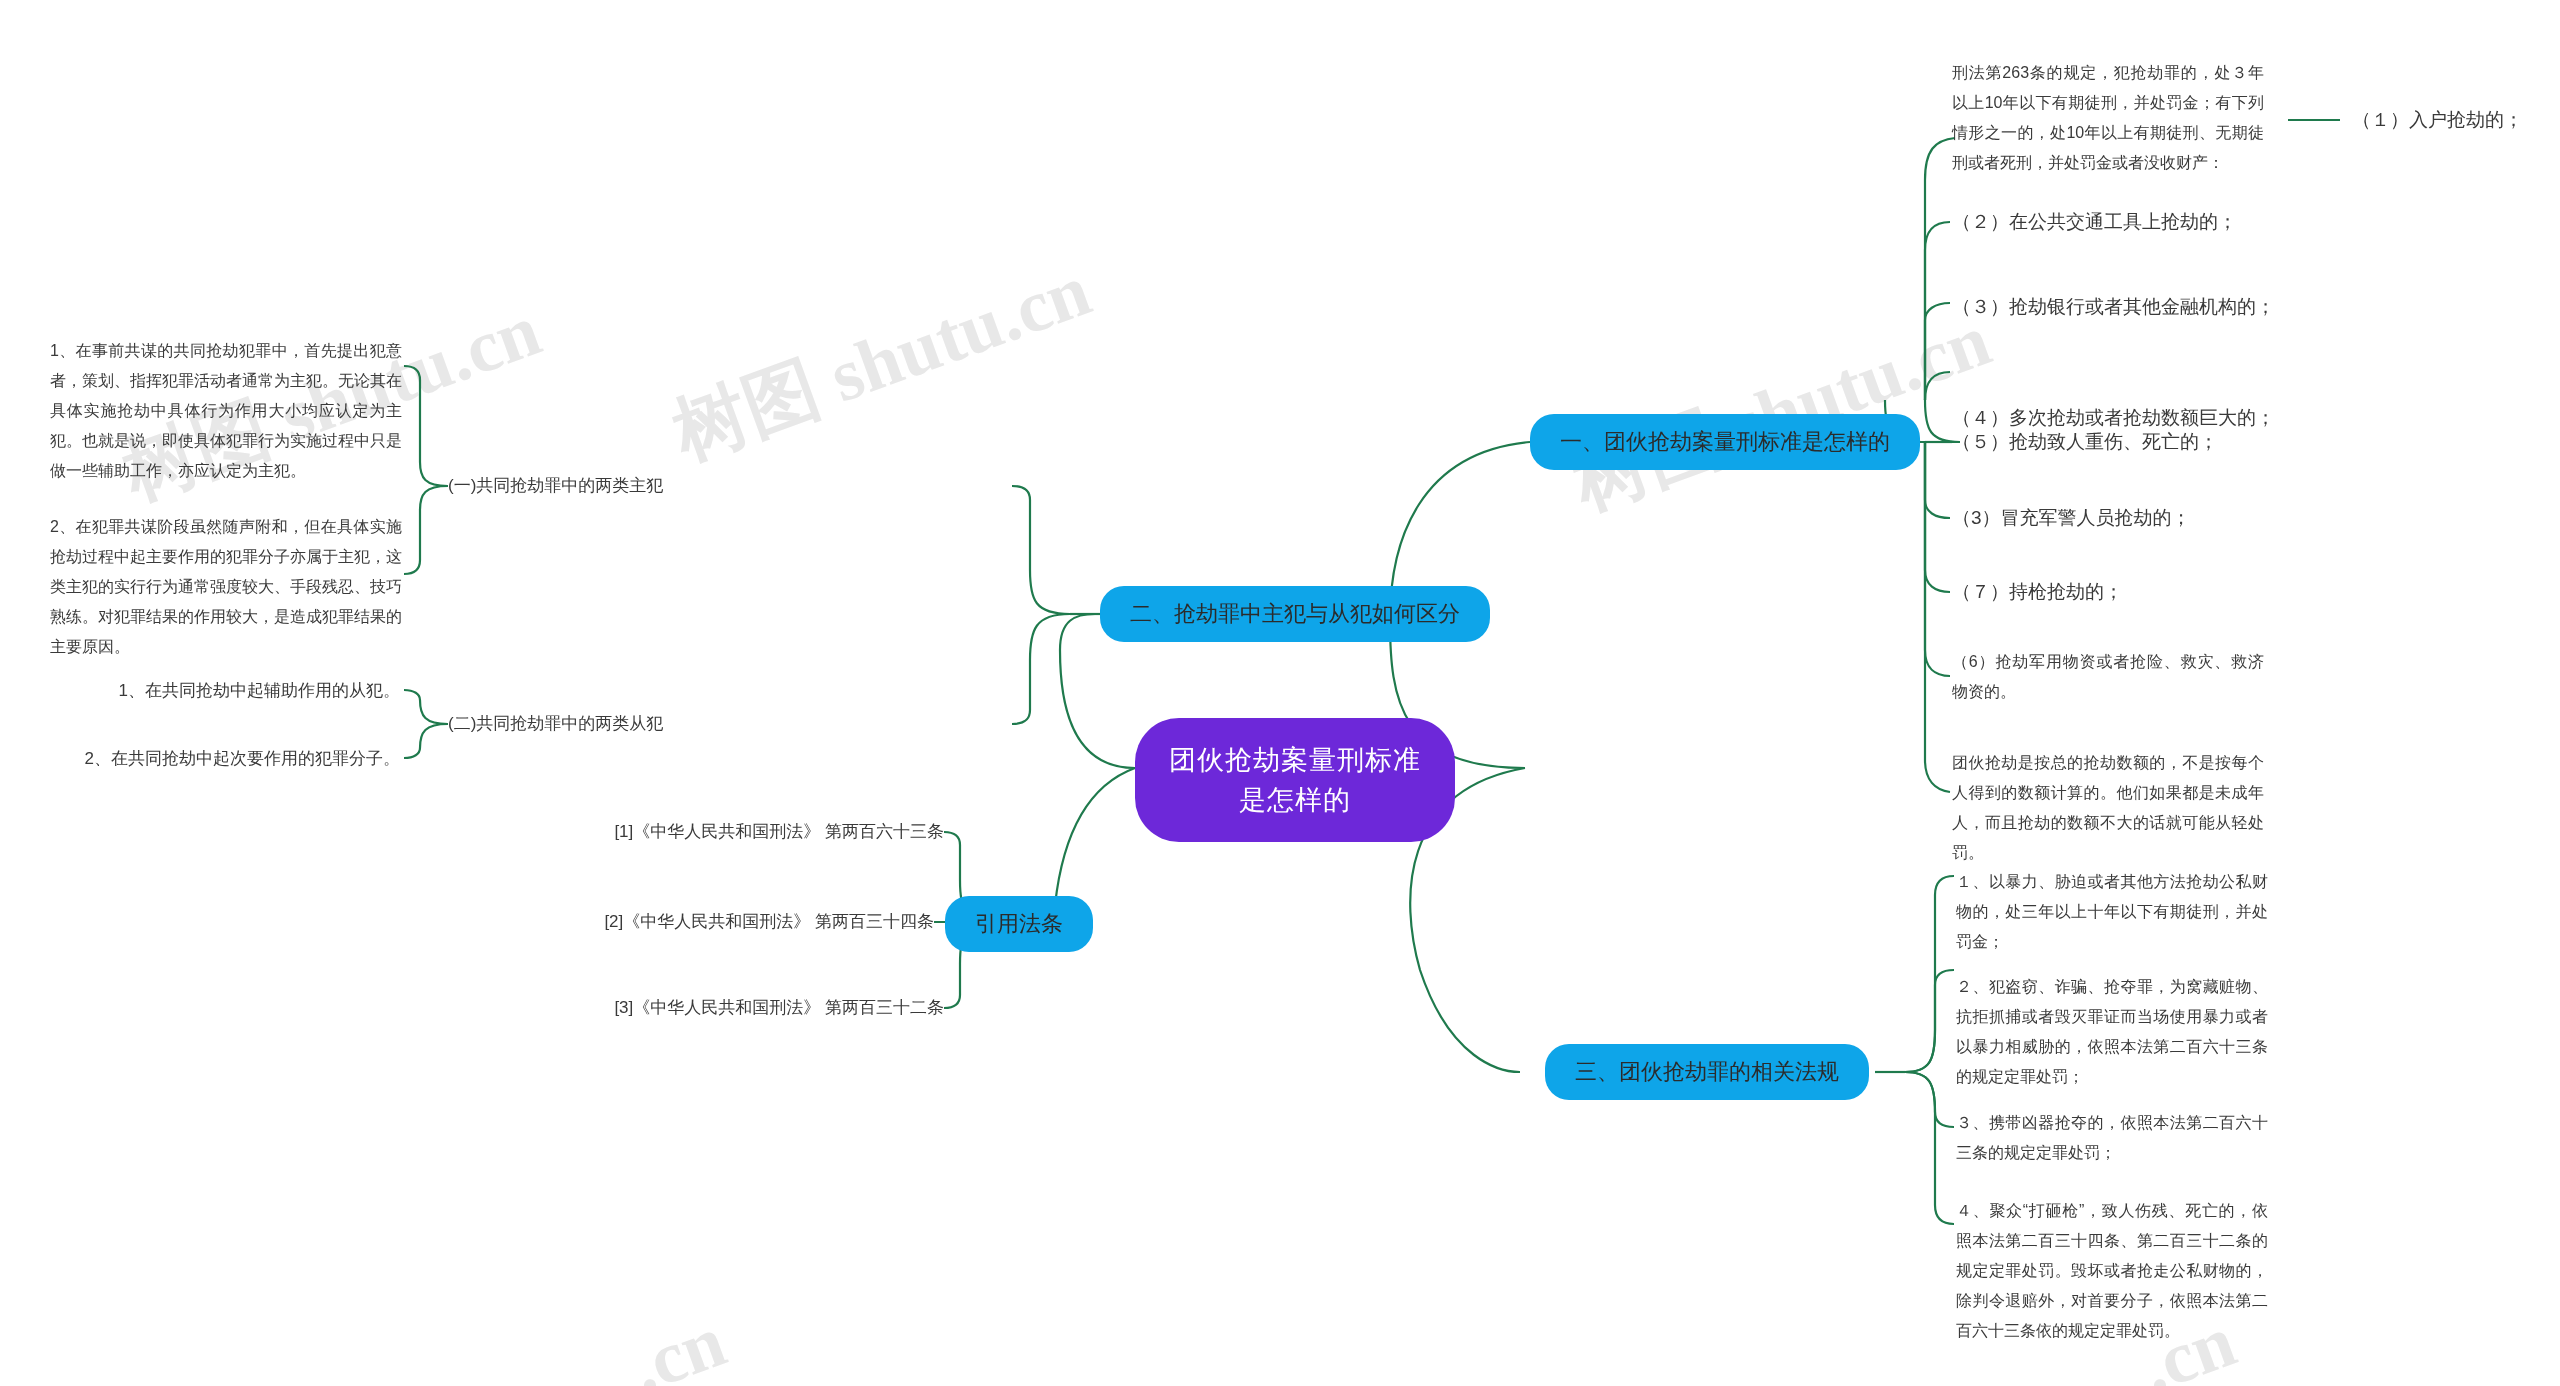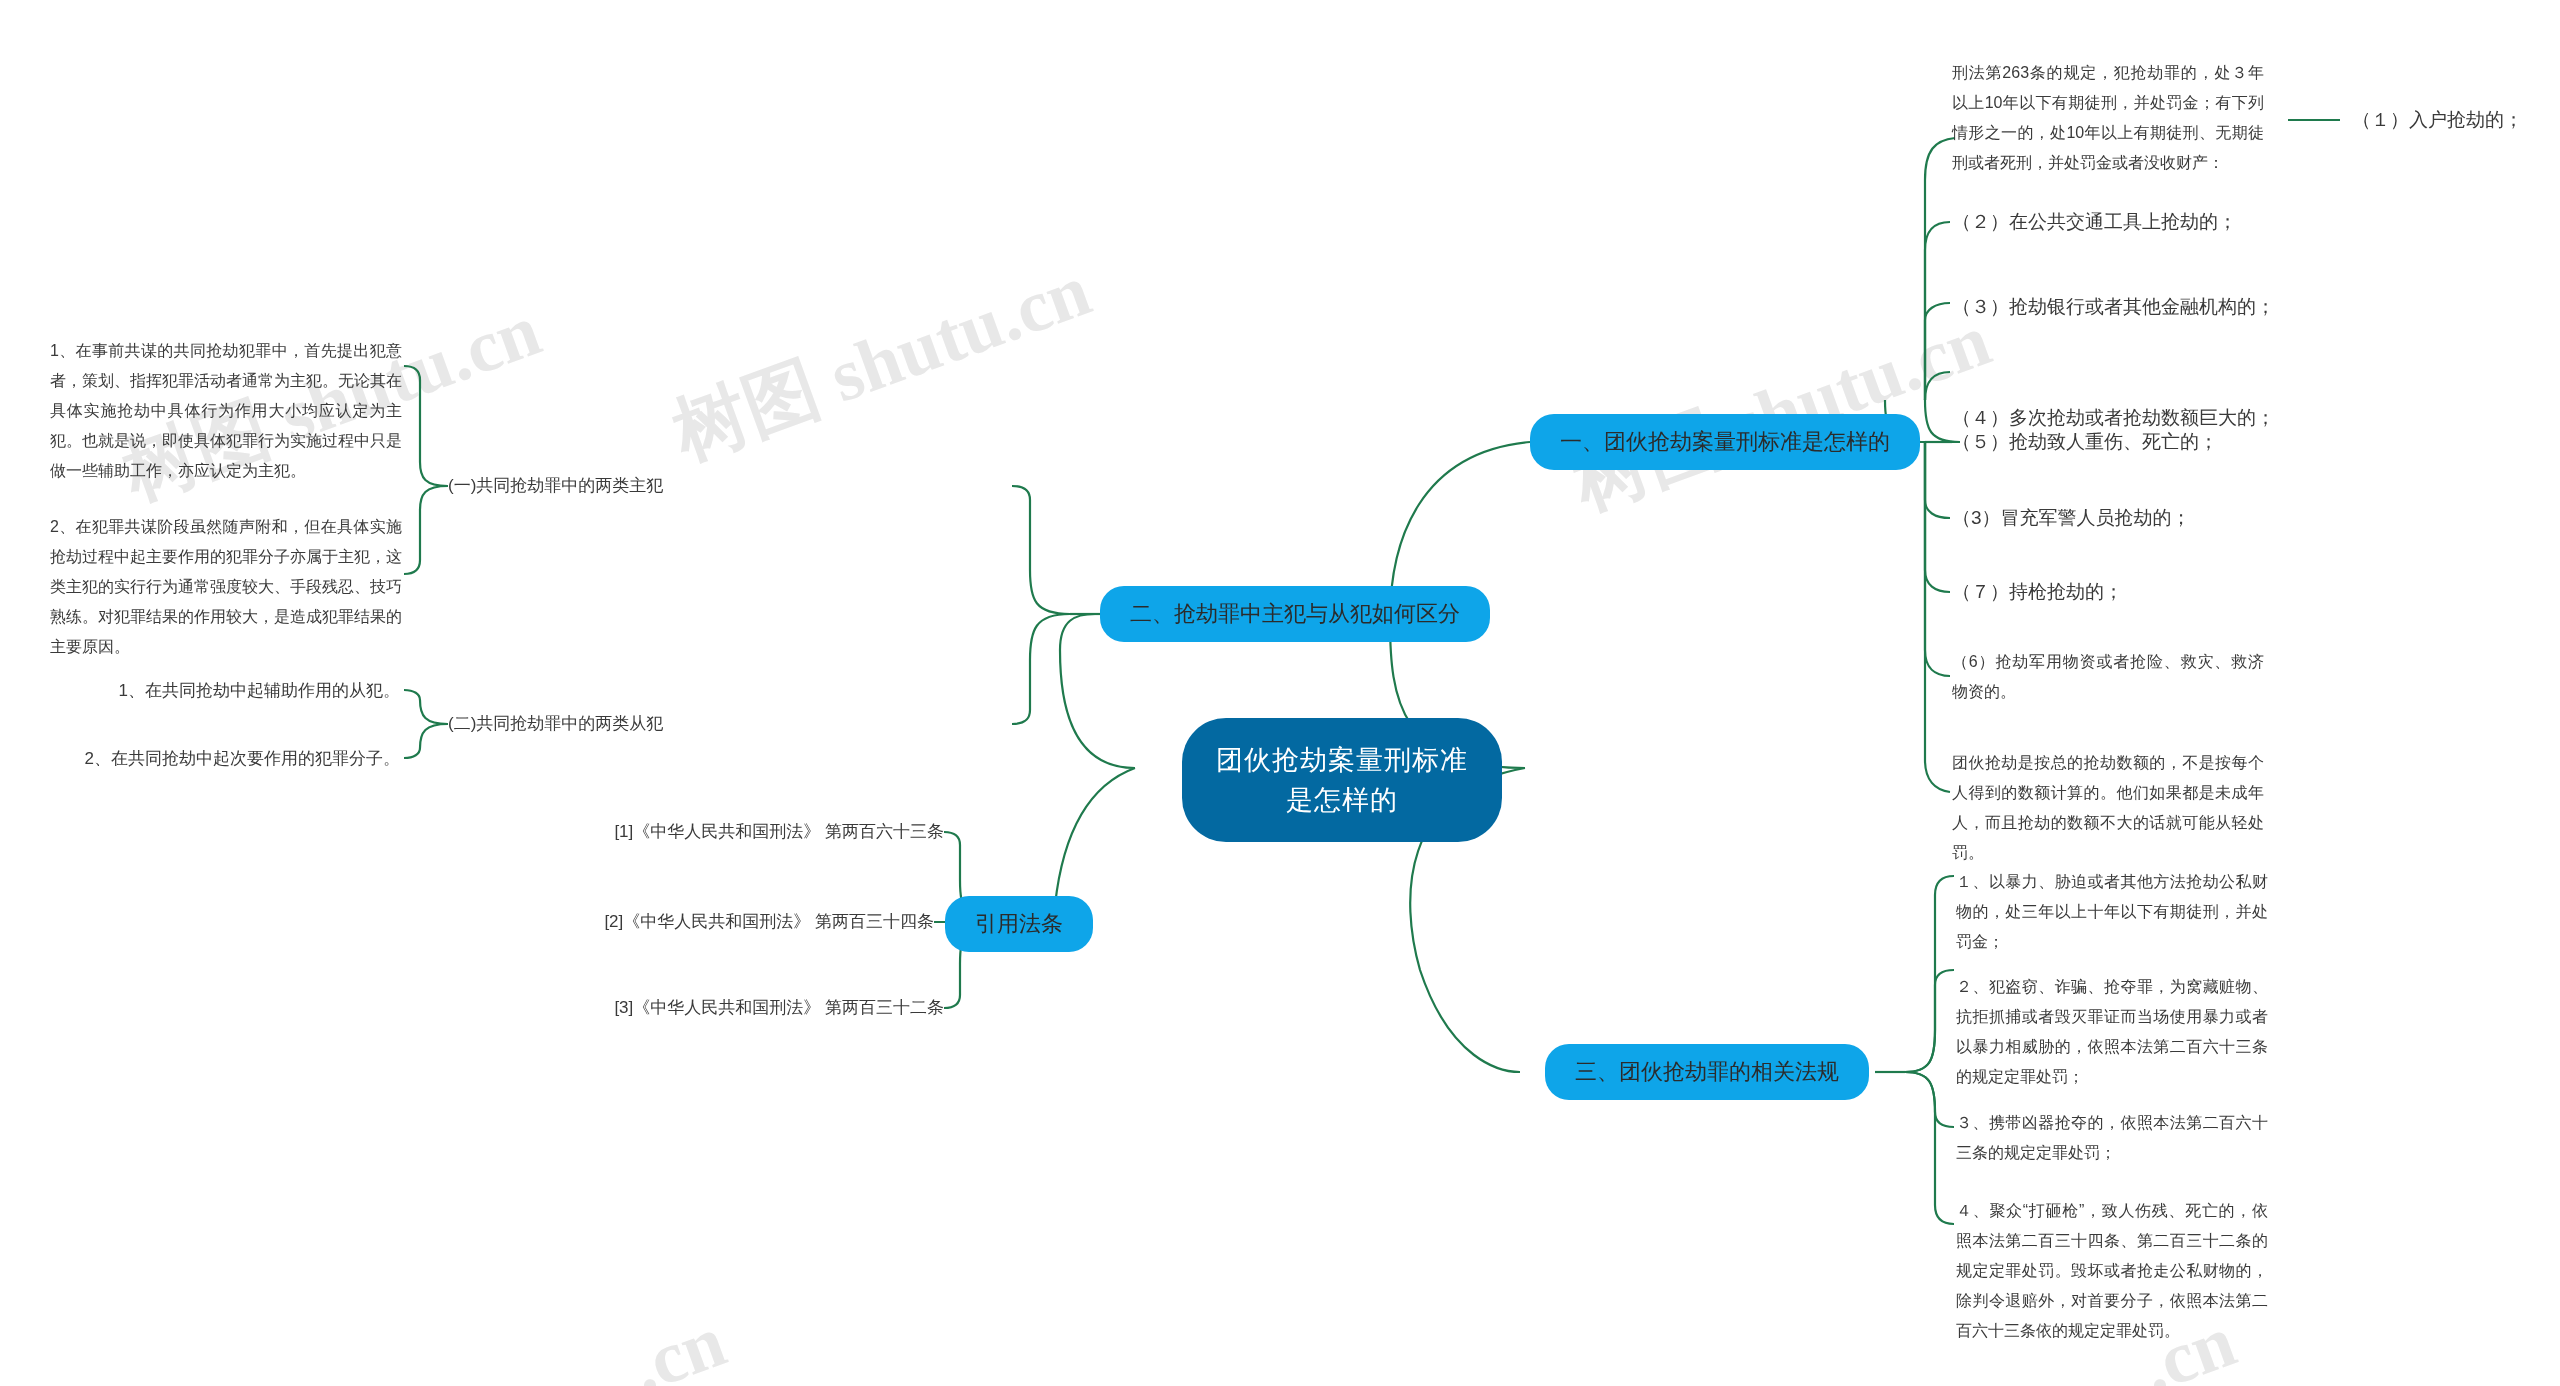--- a/index.html
+++ b/index.html
@@ -36,30 +36,29 @@
     z-index: 1;
     pointer-events: none;
   }
   #links path, #links line { fill: none; stroke: #1f7a4d; stroke-width: 2.2; }
   
   .node {
     position: absolute;
     z-index: 2;
   }
   .root-node {
-    background: #0369a1;
+    background: #6d28d9;
     color: #ffffff;
     border-radius: 44px;
     font-size: 27px;
     line-height: 40px;
     text-align: center;
     padding: 22px 30px;
     width: 320px;
     letter-spacing: 1px;
-    margin-left: 47px;
   }
   .branch-node {
     background: #0ea5e9;
     color: #2b2b2b;
     border-radius: 24px;
     font-size: 22px;
     line-height: 30px;
     text-align: center;
     padding: 13px 30px;
     white-space: nowrap;

